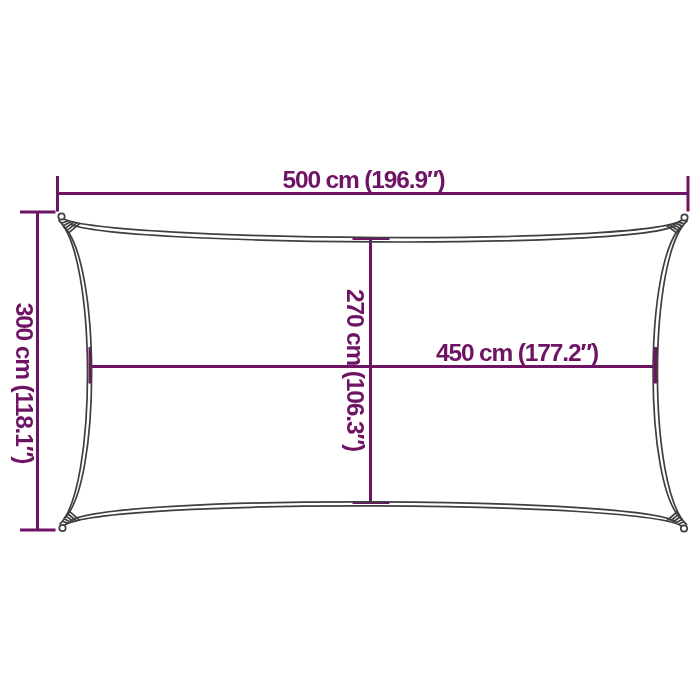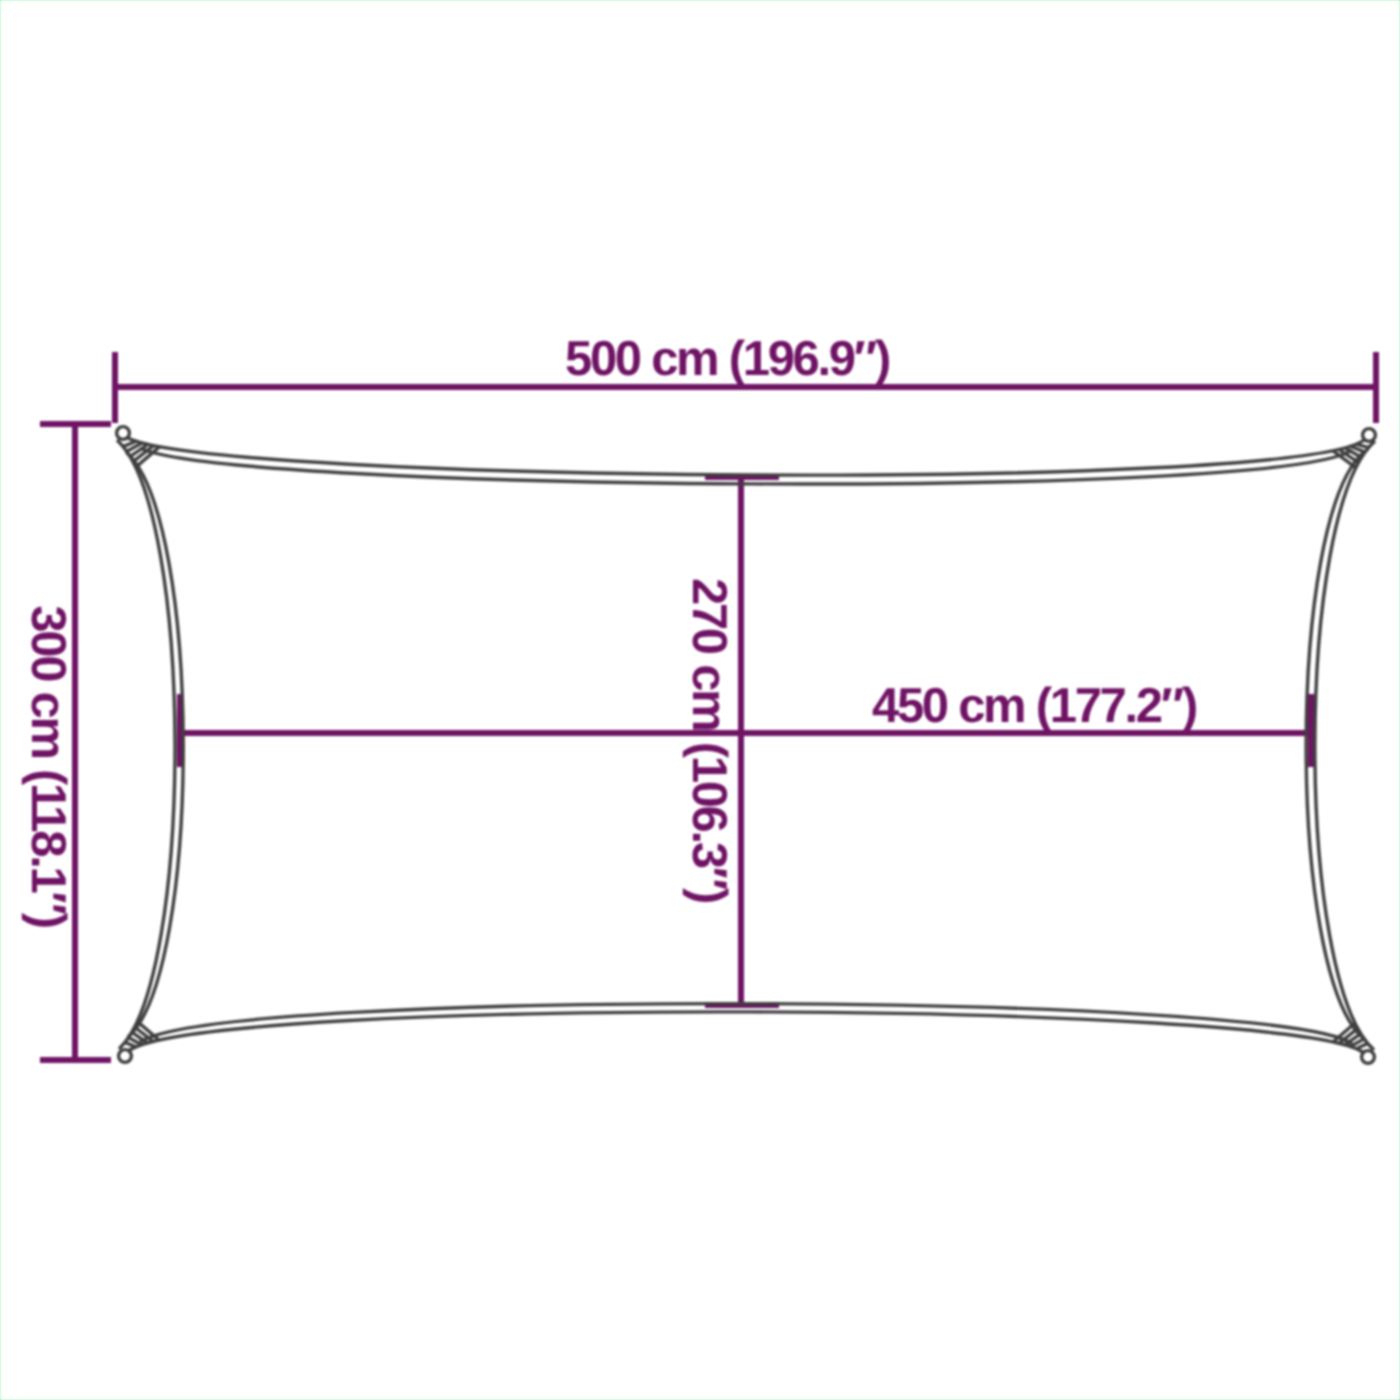--- a/index.html
+++ b/index.html
@@ -1,16 +1,16 @@
 <!DOCTYPE html>
 <html><head>
 <meta charset="utf-8">
 <style>
   html,body{margin:0;padding:0;background:#ffffff;}
-  .wrap{width:700px;height:700px;position:relative;background:#86efac;}
+  .wrap{width:700px;height:700px;position:relative;background:#eab308;}
   text{font-family:"Liberation Sans", sans-serif;font-weight:bold;fill:#6f1364;}
 </style>
 </head>
 <body>
 <div class="wrap">
 <svg style="filter:blur(0.55px)" width="700" height="700" viewBox="0 0 700 700" xmlns="http://www.w3.org/2000/svg">
 
   <rect x="0" y="0" width="700" height="700" fill="#ffffff"></rect>
 
   <g stroke="#6f1364" stroke-width="3" fill="none">

